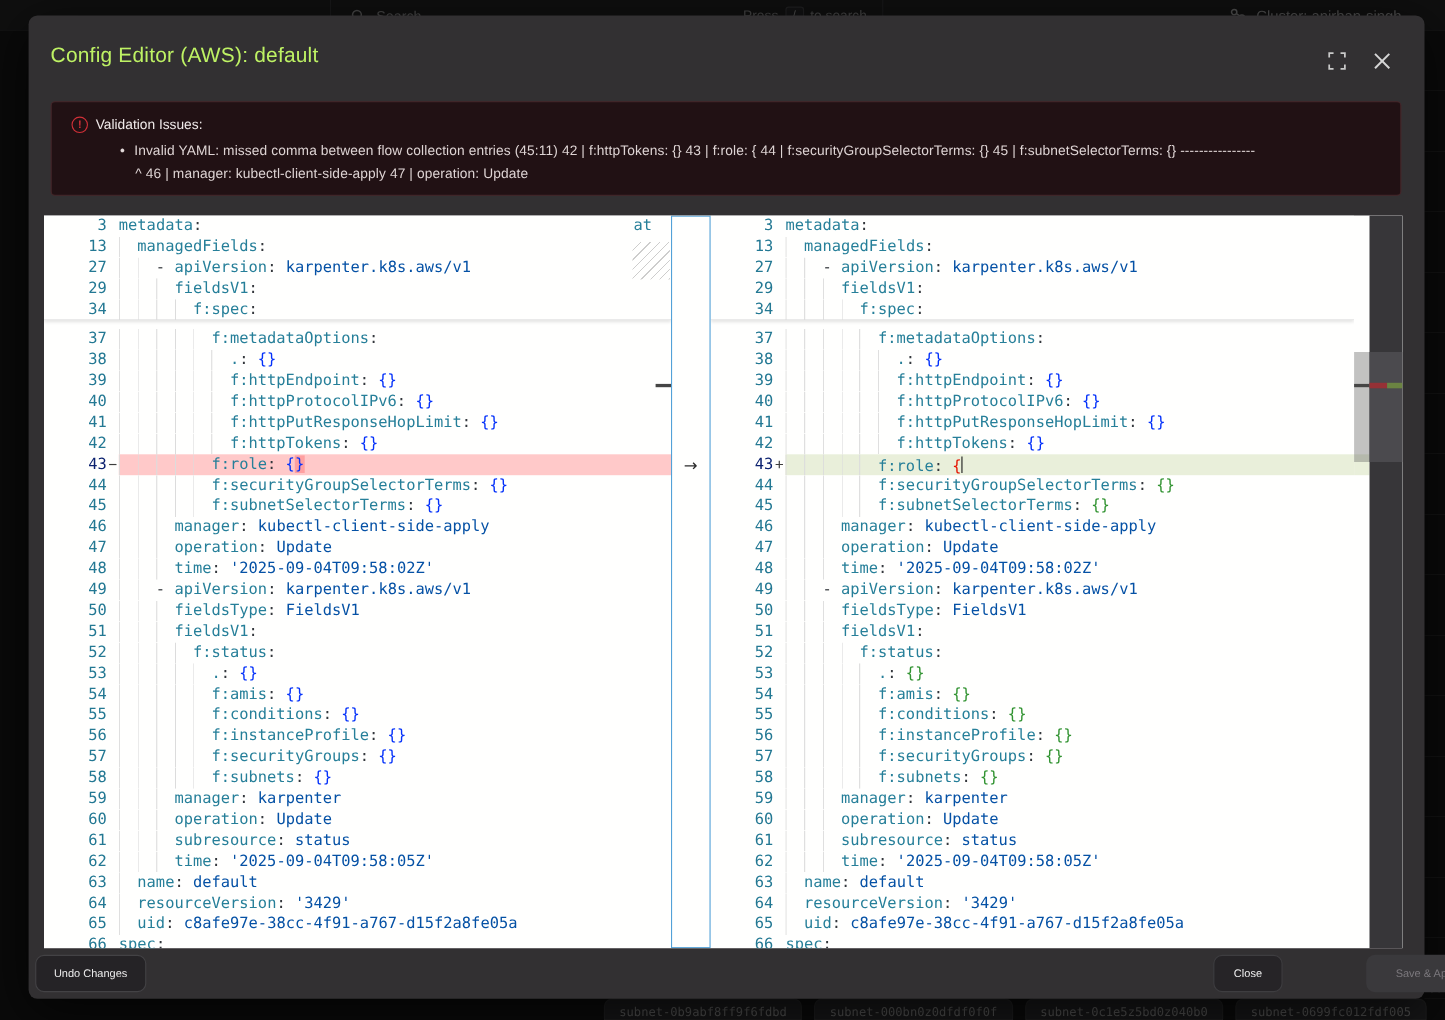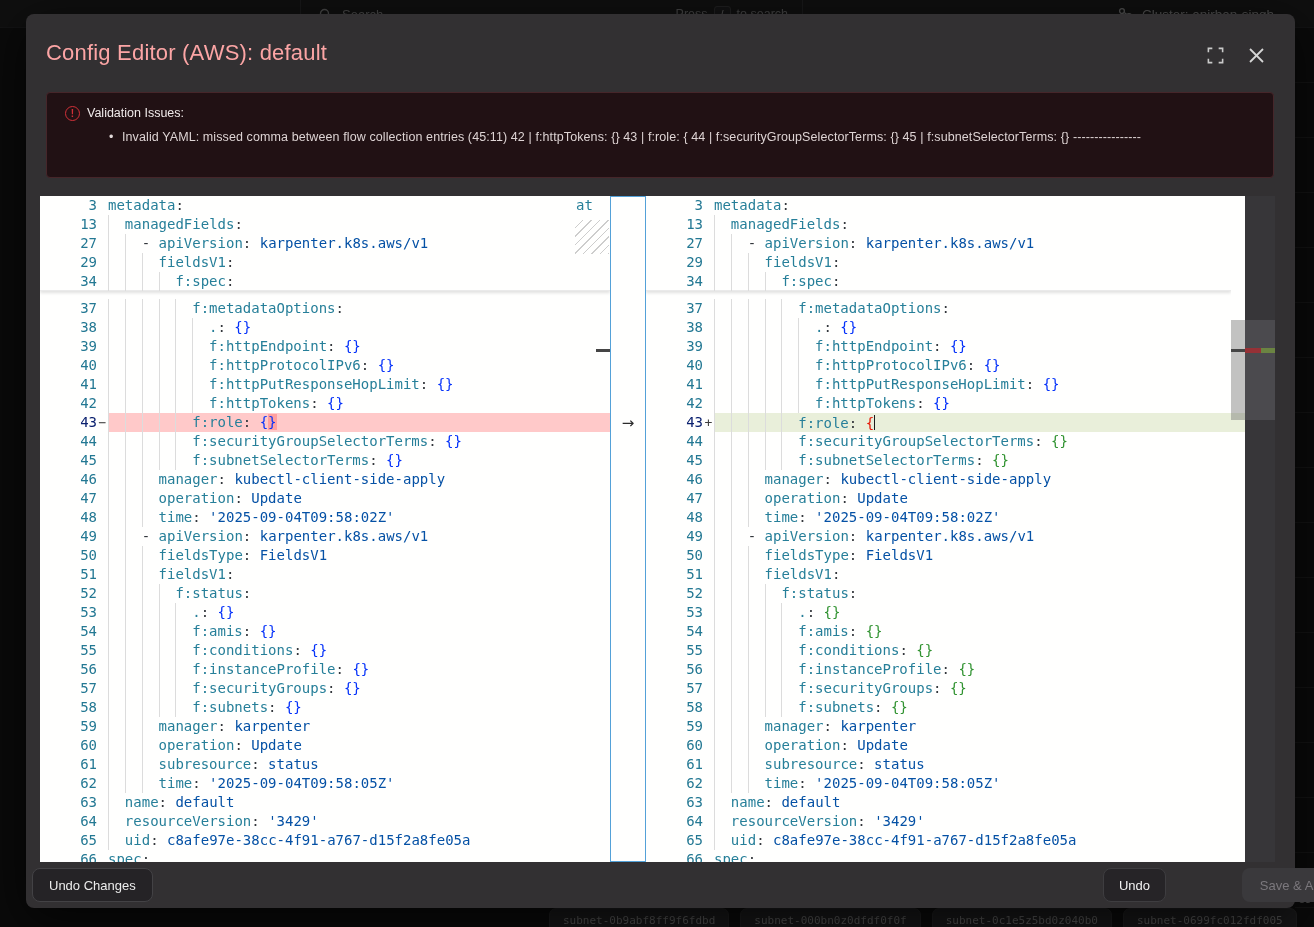--- a/index.html
+++ b/index.html
@@ -27,21 +27,21 @@
   .badge{background:#29292a;border:1px solid #343435;border-radius:7px;color:#9a9a9a;font-size:11px;
     padding:5px 13px;font-family:"DejaVu Sans Mono",monospace}
   #frag53{position:absolute;left:1299px;top:893px;color:#8f8f8f;font-size:11px}
   #rowlines{position:absolute;left:1295px;top:28px;width:19px;height:880px;
     background:repeating-linear-gradient(to bottom,transparent 0 54px,rgba(255,255,255,.08) 54px 55px)}
   #backdrop{position:absolute;inset:0;background:rgba(6,6,6,.52)}
 
   
   #modal{position:absolute;left:26px;top:14px;width:1269px;height:894px;background:var(--modalbg);
     border-radius:8px;box-shadow:0 12px 48px rgba(0,0,0,.65)}
-  #mtitle{position:absolute;left:20px;top:26px;font-size:22px;color:#fca5a5;letter-spacing:.2px}
+  #mtitle{position:absolute;left:20px;top:26px;font-size:19px;color:#bef264;letter-spacing:.2px}
   .hicon{position:absolute;top:30px;width:22px;height:22px;display:flex;align-items:center;justify-content:center;cursor:pointer}
   #fsbtn{left:1178px}#clbtn{left:1219px}
 
   
   #banner{position:absolute;left:20px;top:78px;width:1228px;height:86px;background:var(--bannerbg);
     border:1px solid var(--bannerbrd);border-radius:4px;color:#ded4d4}
   #bico{position:absolute;left:18px;top:13px;width:15px;height:15px;border:1.8px solid var(--erricon);
     border-radius:50%;color:var(--erricon);font-size:10px;font-weight:bold;display:flex;align-items:center;justify-content:center}
   #btitle{position:absolute;left:40px;top:13px;font-size:12.5px;color:#f0eaea}
   #bmsg{position:absolute;left:62px;top:34px;right:16px;font-size:12.5px;line-height:21px;letter-spacing:.1px}
@@ -83,21 +83,21 @@
   #vstrip{position:absolute;left:1191px;top:0;width:14px;height:666px;background:#fffffe;z-index:3}
   #vgreen{position:absolute;left:0;top:217px;width:14px;height:19px;background:var(--addbg)}
   #vslider{position:absolute;left:0;top:124px;width:14px;height:100px;background:rgba(110,110,110,.42)}
   #vdash{position:absolute;left:0;top:153px;width:14px;height:3px;background:#454545}
   #ruler{position:absolute;left:1205px;top:0;width:30px;height:666px;background:#373639;z-index:3}
   #rslider{position:absolute;left:0;top:124px;width:30px;height:100px;background:#4b4a4e}
   #rred{position:absolute;left:0;top:152px;width:16px;height:5px;background:var(--rulred)}
   #rgrn{position:absolute;left:16px;top:152px;width:14px;height:5px;background:var(--rulgrn)}
 
   
-  .btn{position:absolute;top:854px;height:34px;border-radius:8px;font-size:13px;display:flex;
+  .btn{position:absolute;top:854px;height:34px;border-radius:8px;font-size:10px;display:flex;
     align-items:center;justify-content:center;cursor:pointer;padding:0 16px}
   #undo{left:6px;background:var(--btnbg);border:1px solid var(--btnbrd);color:#ececec}
   #close{left:1077px;width:63px;background:#262427;border:1px solid #3e3d40;color:#f2f2f2}
   #save{left:1216px;width:113px;background:var(--disbg);color:var(--distx);cursor:default}
   svg{display:block}
 </style>
 </head>
 <body>
 
 <div id="page">
@@ -151,20 +151,21 @@
         <line x1="2" y1="2" x2="15" y2="15" stroke="#d6d6d6" stroke-width="1.8"></line>
         <line x1="15" y1="2" x2="2" y2="15" stroke="#d6d6d6" stroke-width="1.8"></line>
       </svg>
   </div>
 
   <div id="banner">
     <div id="bico">!</div>
     <div id="btitle">Validation Issues:</div>
     <div id="bmsg">
       <div><span class="bullet">•</span><span>Invalid YAML: missed comma between flow collection entries (45:11) 42 | f:httpTokens: {} 43 | f:role: { 44 | f:securityGroupSelectorTerms: {} 45 | f:subnetSelectorTerms: {} ----------------</span></div>
+      <div class="l2">^ 46 | manager: kubectl-client-side-apply 47 | operation: Update</div>
     </div>
   </div>
 
   <div id="editor">
     <div class="pane" id="paneL">
       <div class="sticky" id="stickyL">
           <div class="crow"><span class="ln">3</span><span class="mk"></span><span class="code"><span class="k">metadata</span><span class="d">:</span></span></div>
           <div class="crow"><span class="ln">13</span><span class="mk"></span><span class="code"><span class="guide"></span><span class="k">managedFields</span><span class="d">:</span></span></div>
           <div class="crow"><span class="ln">27</span><span class="mk"></span><span class="code"><span class="guide"></span><span class="guide"></span><span class="d">- </span><span class="k">apiVersion</span><span class="d">: </span><span class="v">karpenter.k8s.aws/v1</span></span></div>
           <div class="crow"><span class="ln">29</span><span class="mk"></span><span class="code"><span class="guide"></span><span class="guide"></span><span class="guide"></span><span class="k">fieldsV1</span><span class="d">:</span></span></div>
@@ -259,15 +260,15 @@
       <div id="vdash"></div>
     </div>
     <div id="ruler">
       <div id="rslider"></div>
       <div id="rred"></div>
       <div id="rgrn"></div>
     </div>
   </div>
 
   <div class="btn" id="undo">Undo Changes</div>
-  <div class="btn" id="close">Undo</div>
+  <div class="btn" id="close">Close</div>
   <div class="btn" id="save">Save &amp; Apply</div>
 </div>
 
 </body></html>

